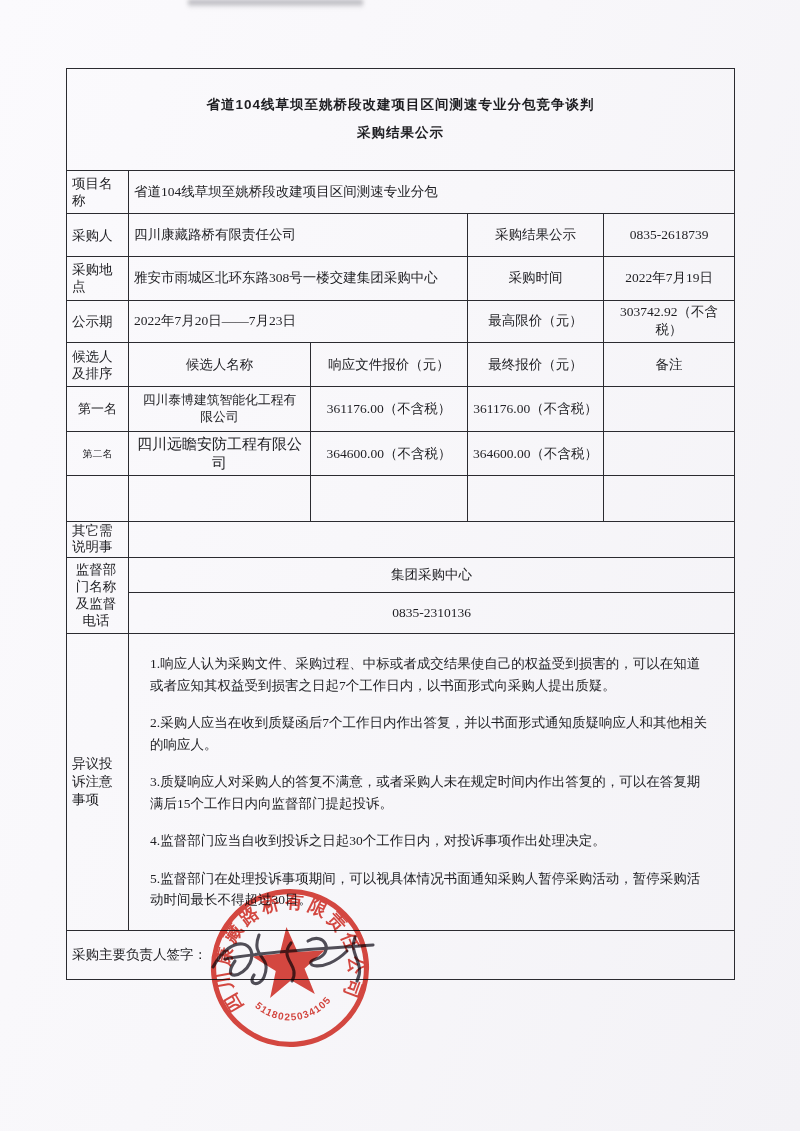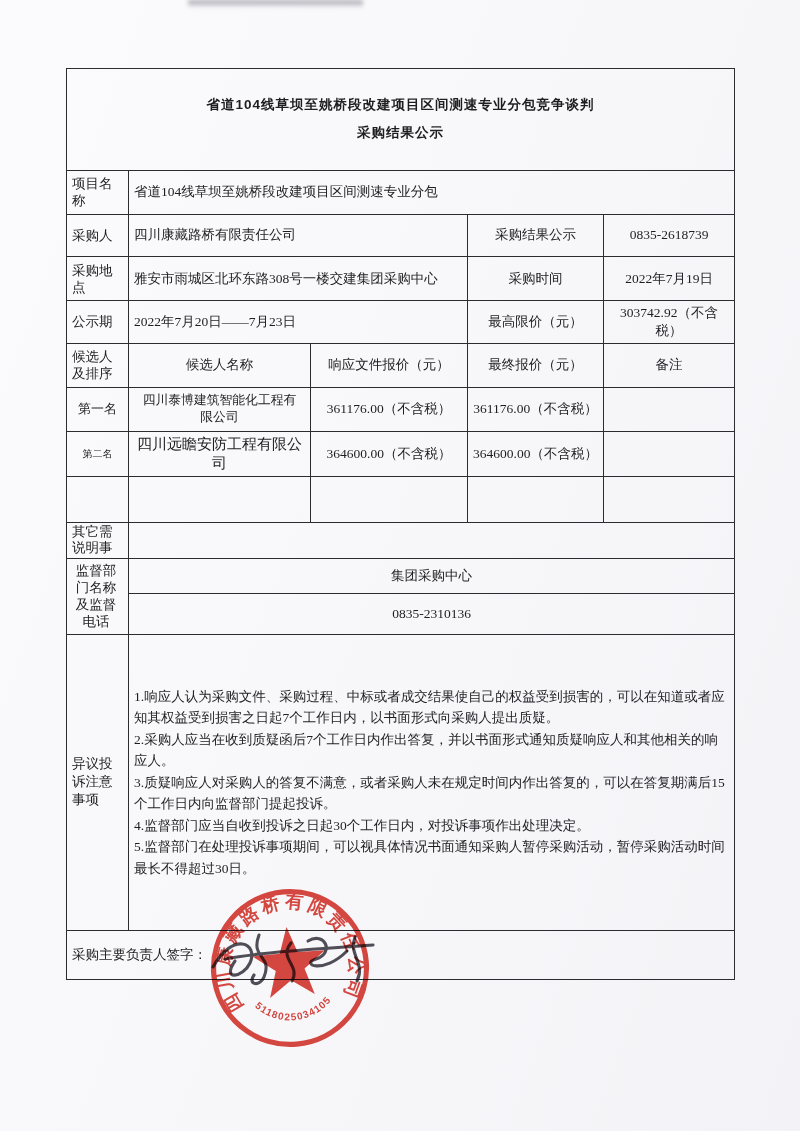--- a/index.html
+++ b/index.html
@@ -30,21 +30,21 @@
     font-family:"Liberation Sans","DejaVu Sans",sans-serif;
     font-weight:bold;font-size:20px;line-height:28px;letter-spacing:1px;
     padding-bottom:26px;
   }
   td.lbl{white-space:pre-line;font-size:13px;line-height:17px;padding:2px 2px 2px 5px;}
   td.lbl-center{text-align:center;}
   td.val-left{text-align:left;padding-left:9px;}
   td.center{text-align:center;}
   td.money{font-size:12.5px;text-align:center;letter-spacing:0;}
   td.notice-cell{font-size:13.4px;line-height:21.5px;padding:10px 10px 10px 11px;vertical-align:middle;}
-  .notice-item{margin:0;}
+  .notice-item{margin:16px;}
   td.sig-cell{font-size:14.5px;padding-left:8px;margin-left:8px;}
   .overlay{position:absolute;pointer-events:none;}
   .seal-wrap{left:204px;top:882px;width:172px;height:172px;transform:rotate(-5deg);opacity:.9;mix-blend-mode:multiply;}
   .sig-wrap{left:205px;top:915px;width:175px;height:85px;opacity:.88;mix-blend-mode:multiply;}
 </style>
 </head>
 <body>
 
 <div class="page">
   <div class="top-smudge"></div>

